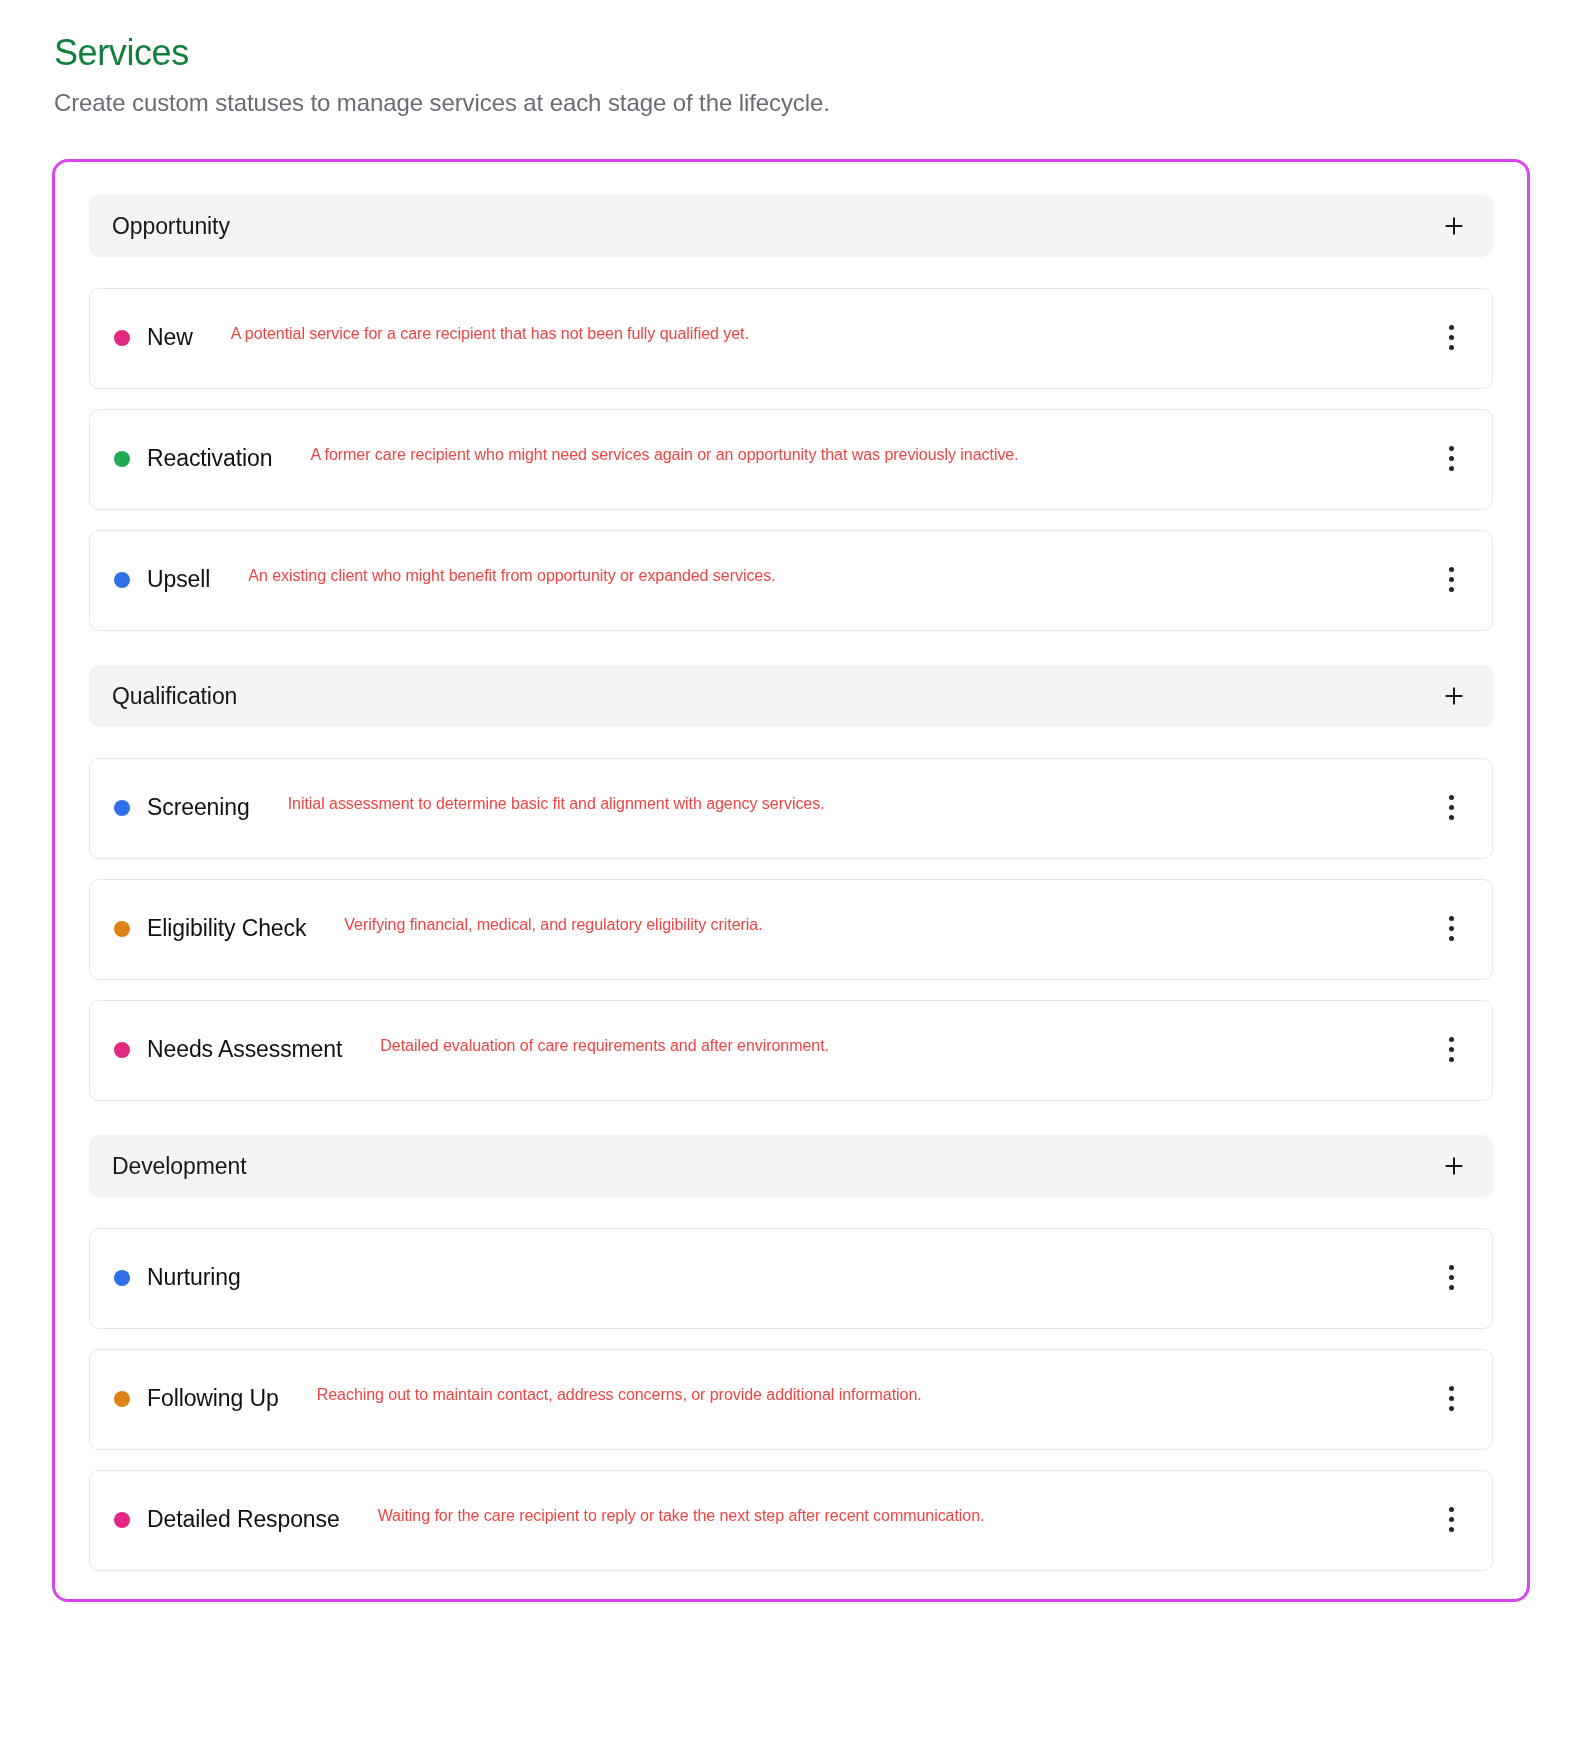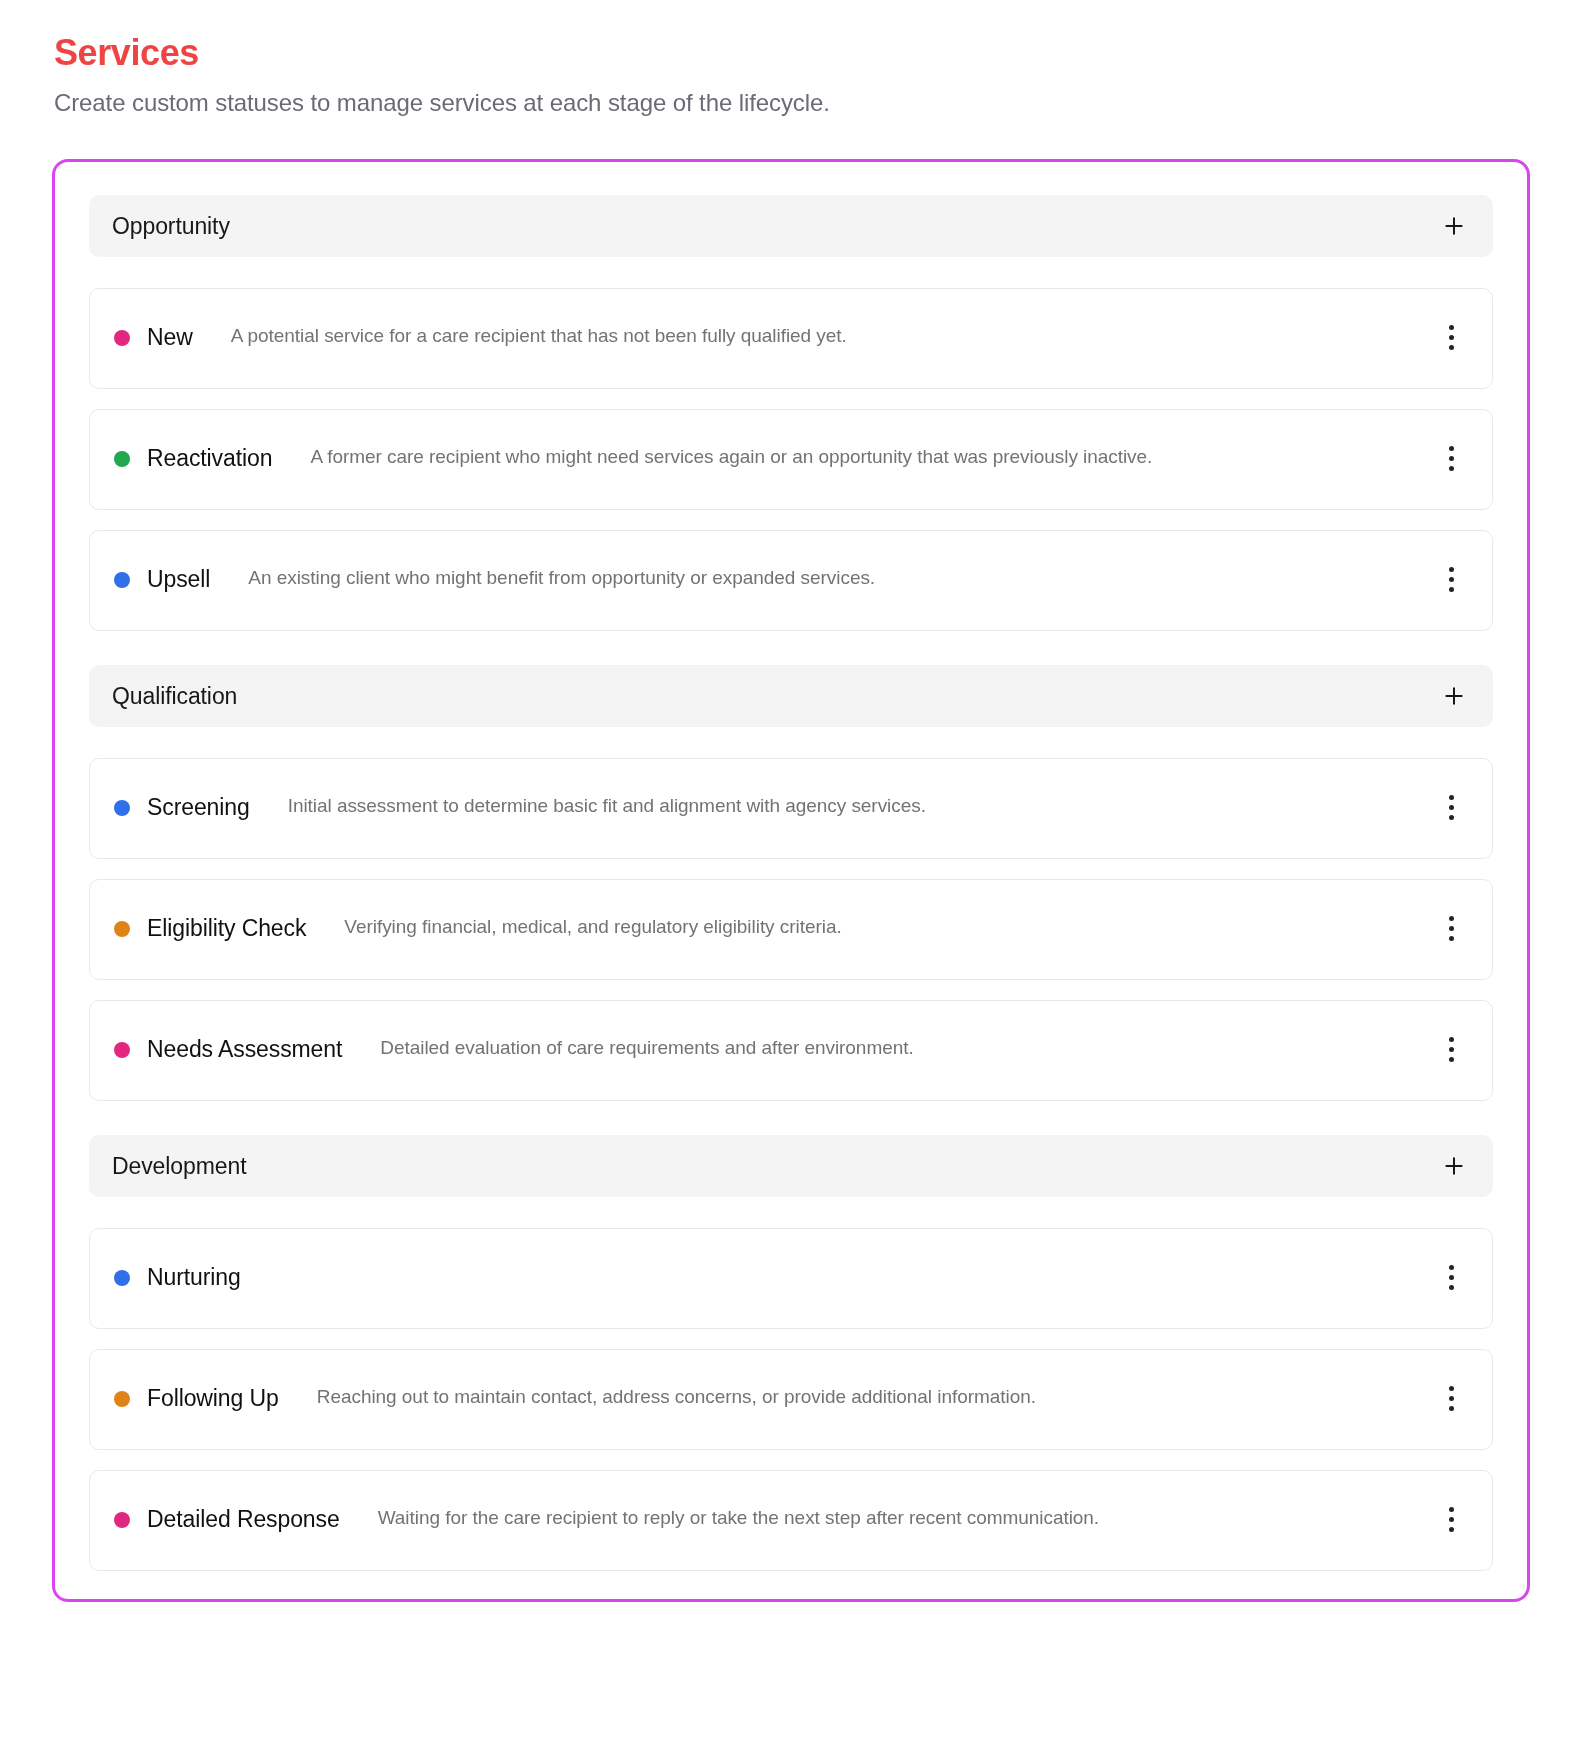--- a/index.html
+++ b/index.html
@@ -18,22 +18,22 @@
     background: #ffffff;
     padding: 30px 56px 0 52px;
     overflow: hidden;
   }
 
   
   .page-header { padding-left: 2px; }
 
   .page-title {
     font-size: 36px;
-    font-weight: 700;
-    color: #ef4444;
+    font-weight: 400;
+    color: #15803d;
     letter-spacing: -0.4px;
     line-height: 1.25;
     margin-bottom: 12px;
   }
 
   .page-subtitle {
     font-size: 24px;
     font-weight: 400;
     color: #6b6b75;
     line-height: 1.35;
@@ -113,23 +113,23 @@
 
   .status-name {
     font-size: 23px;
     font-weight: 400;
     color: #111114;
     letter-spacing: -0.1px;
     line-height: 1.2;
   }
 
   .status-desc {
-    font-size: 19px;
-    font-weight: 400;
-    color: #737373;
+    font-size: 16px;
+    font-weight: 400;
+    color: #ef4444;
     letter-spacing: -0.05px;
     line-height: 1.3;
     padding-left: 33px;
   }
 
   .menu-btn {
     width: 34px;
     height: 40px;
     display: flex;
     flex-direction: column;

